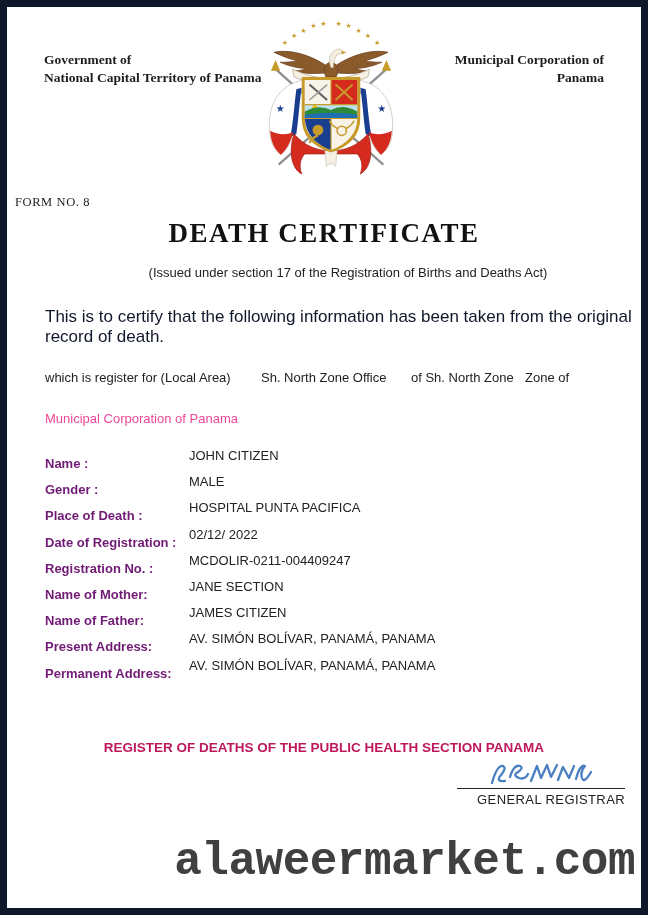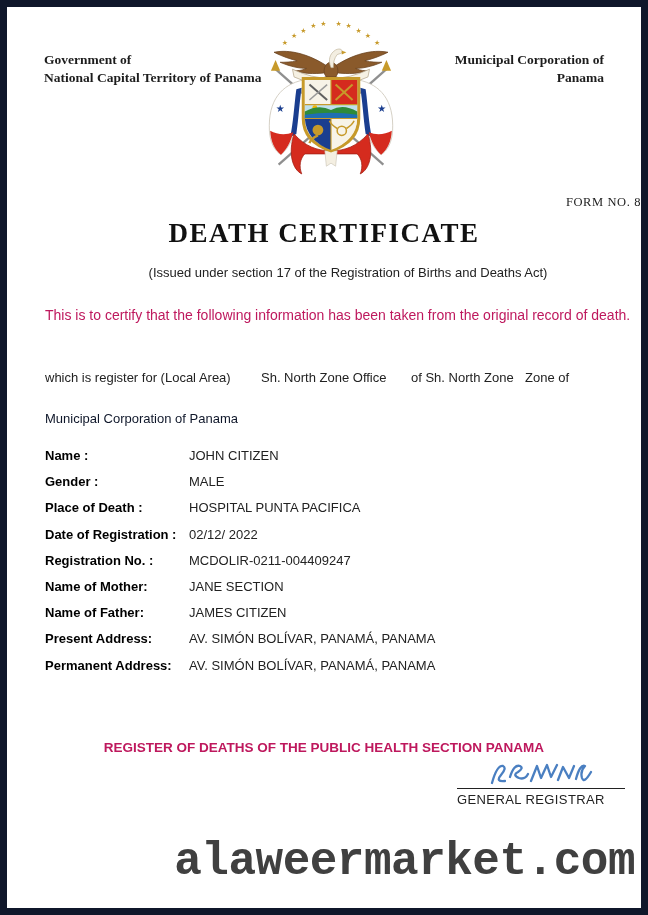--- a/index.html
+++ b/index.html
@@ -6,39 +6,39 @@
   body { background:#ffffff; font-family:"Liberation Sans", sans-serif; }
   .page {
     position:relative; width:648px; height:915px; background:#ffffff;
     border:7px solid #0f172a; overflow:hidden; color:#2a2a2a;
   }
   .hdr { position:absolute; top:44px; font-family:"Liberation Serif", serif;
          font-weight:bold; font-size:13.5px; line-height:1.32; color:#1d1d1d; }
   .hdr-left { left:37px; text-align:left; }
   .hdr-right { right:37px; text-align:right; }
   .emblem { position:absolute; left:247px; top:11px; width:154px; height:164px; }
-  .form-no { position:absolute; top:188px; left:0; width:100%; text-align:right;
+  .form-no { position:absolute; top:188px; left:8px; width:100%; text-align:left;
              font-family:"Liberation Serif", serif; font-size:12.5px; letter-spacing:.6px; color:#1d1d1d; }
   .doc-title { position:absolute; top:211px; left:0; width:100%; text-align:center;
                font-family:"Liberation Serif", serif; font-weight:bold; font-size:27px;
                letter-spacing:1.5px; color:#111; }
   .doc-subtitle { position:absolute; top:258px; left:0; width:100%; text-align:center;
                   font-size:13px; color:#222;margin-left:24px; }
-  .certify-line { position:absolute; left:38px; top:300px; font-size:14px; color:#be185d; }
+  .certify-line { position:absolute; left:38px; top:300px; font-size:17px; color:#0f172a; }
   .reg-seg { position:absolute; top:363px; font-size:13px; color:#222; }
   .reg-seg.p1 { left:38px; } .reg-seg.p2 { left:254px; }
   .reg-seg.p3 { left:404px; } .reg-seg.p4 { left:518px; }
-  .reg-line2 { position:absolute; left:38px; top:404px; font-size:13px; color:#0f172a; }
+  .reg-line2 { position:absolute; left:38px; top:404px; font-size:13px; color:#ec4899; }
   .fields { position:absolute; left:38px; top:441px; width:580px; }
   .field-row { display:flex; align-items:flex-start; height:26.2px; font-size:13px; }
-  .field-label { width:144px; font-weight:bold; color:#000000; }
+  .field-label { width:144px; font-weight:bold; color:#701a75;margin-top:8px; }
   .field-value { color:#222; }
   .register-heading { position:absolute; top:733px; left:0; width:100%; text-align:center;
                       font-weight:bold; font-size:13.5px; color:#be185d; }
-  .sig-block { position:absolute; left:450px; top:750px; width:168px; text-align:left; }
+  .sig-block { position:absolute; left:450px; top:750px; width:168px; text-align:right; }
   .sig-svg { display:block; margin:0 auto -3px auto; }
   .sig-line { border-top:1.6px solid #222; width:168px; }
   .sig-title { font-size:13px; color:#222; margin-top:3px; letter-spacing:.4px; }
   .watermark { position:absolute; right:6px; bottom:20px; font-weight:bold;
                font-size:46px; letter-spacing:-0.5px; color:#404040;
                font-family:Liberation Mono, monospace; }
 </style>
 </head>
 <body>
 

